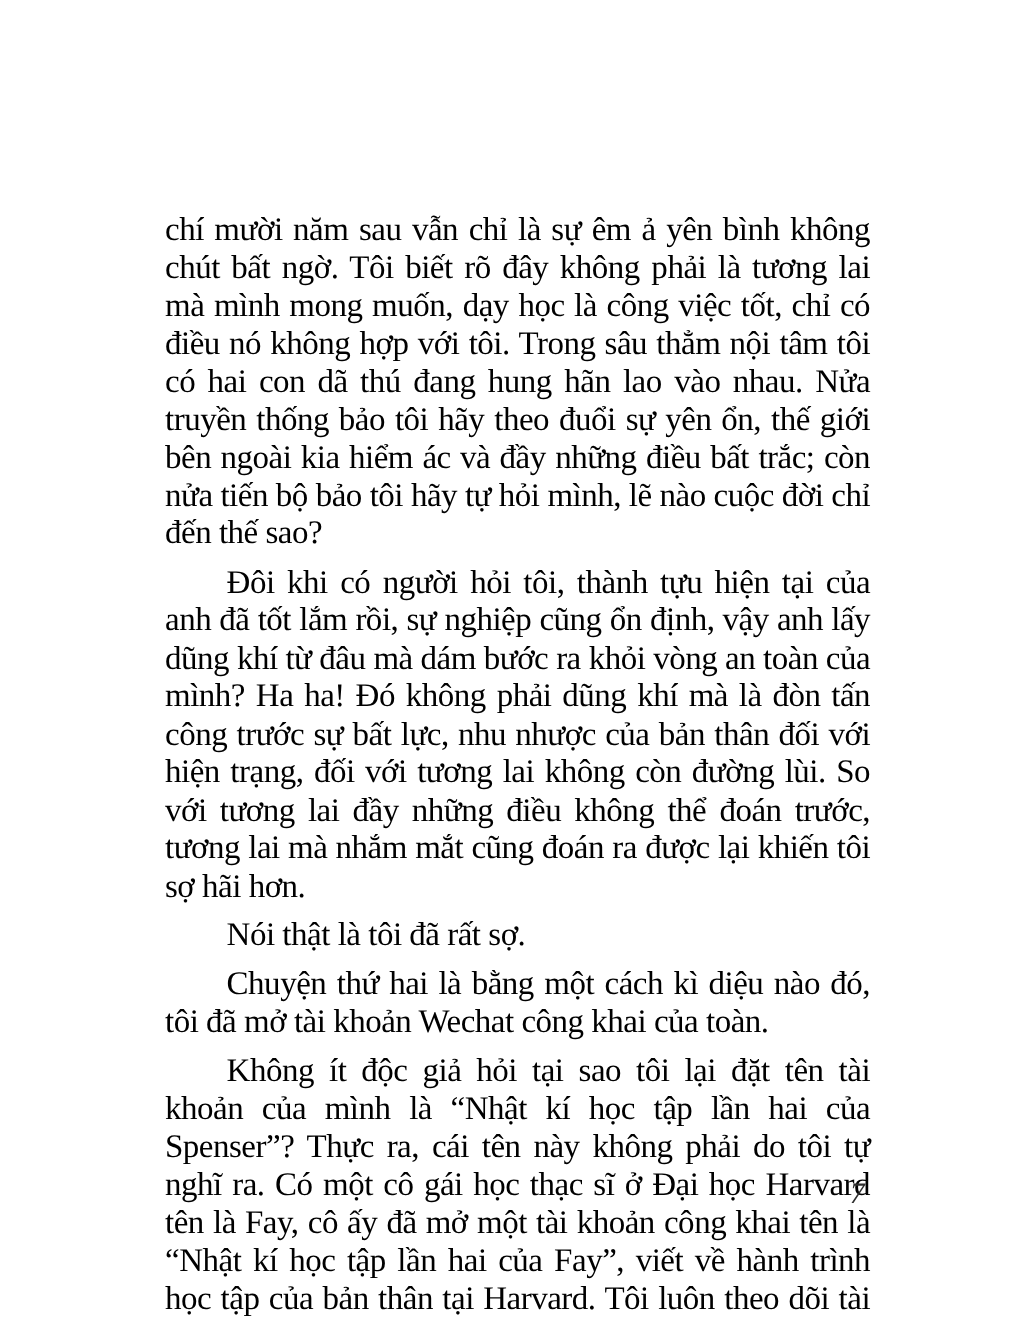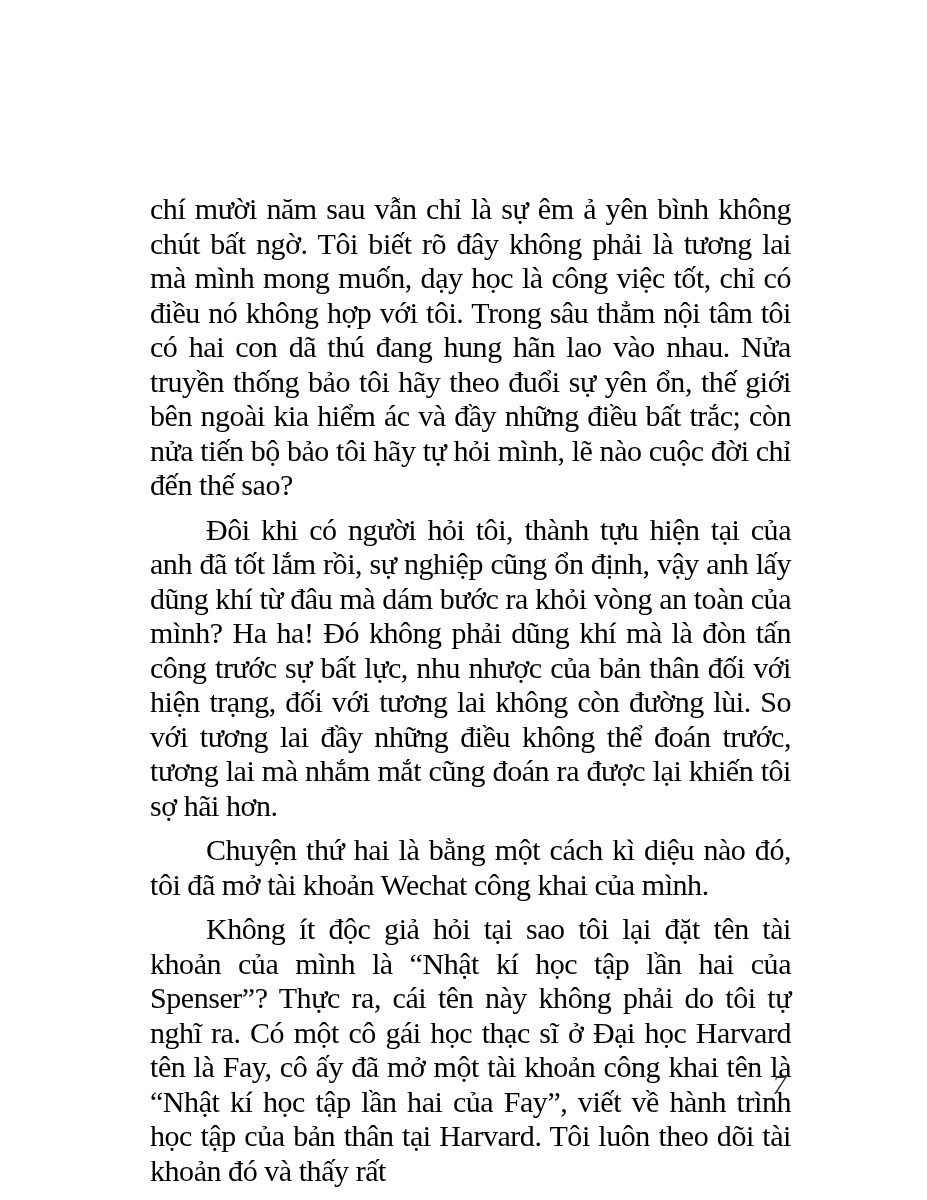--- a/index.html
+++ b/index.html
@@ -52,17 +52,18 @@
     line-height: 1;
   }
 </style>
 </head>
 <body>
 
 <div class="book-page">
   <div class="text-block">
     <p class="no-indent">chí mười năm sau vẫn chỉ là sự êm ả yên bình không chút bất ngờ. Tôi biết rõ đây không phải là tương lai mà mình mong muốn, dạy học là công việc tốt, chỉ có điều nó không hợp với tôi. Trong sâu thẳm nội tâm tôi có hai con dã thú đang hung hãn lao vào nhau. Nửa truyền thống bảo tôi hãy theo đuổi sự yên ổn, thế giới bên ngoài kia hiểm ác và đầy những điều bất trắc; còn nửa tiến bộ bảo tôi hãy tự hỏi mình, lẽ nào cuộc đời chỉ đến thế sao?</p>
     <p class="indent">Đôi khi có người hỏi tôi, thành tựu hiện tại của anh đã tốt lắm rồi, sự nghiệp cũng ổn định, vậy anh lấy dũng khí từ đâu mà dám bước ra khỏi vòng an toàn của mình? Ha ha! Đó không phải dũng khí mà là đòn tấn công trước sự bất lực, nhu nhược của bản thân đối với hiện trạng, đối với tương lai không còn đường lùi. So với tương lai đầy những điều không thể đoán trước, tương lai mà nhắm mắt cũng đoán ra được lại khiến tôi sợ hãi hơn.</p>
-    <p class="indent">Chuyện thứ hai là bằng một cách kì diệu nào đó, tôi đã mở tài khoản Wechat công khai của mình.</p>
+    <p class="indent">Nói thật là tôi đã rất sợ.</p>
+    <p class="indent">Chuyện thứ hai là bằng một cách kì diệu nào đó, tôi đã mở tài khoản Wechat công khai của toàn.</p>
     <p class="indent">Không ít độc giả hỏi tại sao tôi lại đặt tên tài khoản của mình là “Nhật kí học tập lần hai của Spenser”? Thực ra, cái tên này không phải do tôi tự nghĩ ra. Có một cô gái học thạc sĩ ở Đại học Harvard tên là Fay, cô ấy đã mở một tài khoản công khai tên là “Nhật kí học tập lần hai của Fay”, viết về hành trình học tập của bản thân tại Harvard. Tôi luôn theo dõi tài khoản đó và thấy rất</p>
   </div>
   <div class="page-number">7</div>
 </div>
 
 </body></html>

